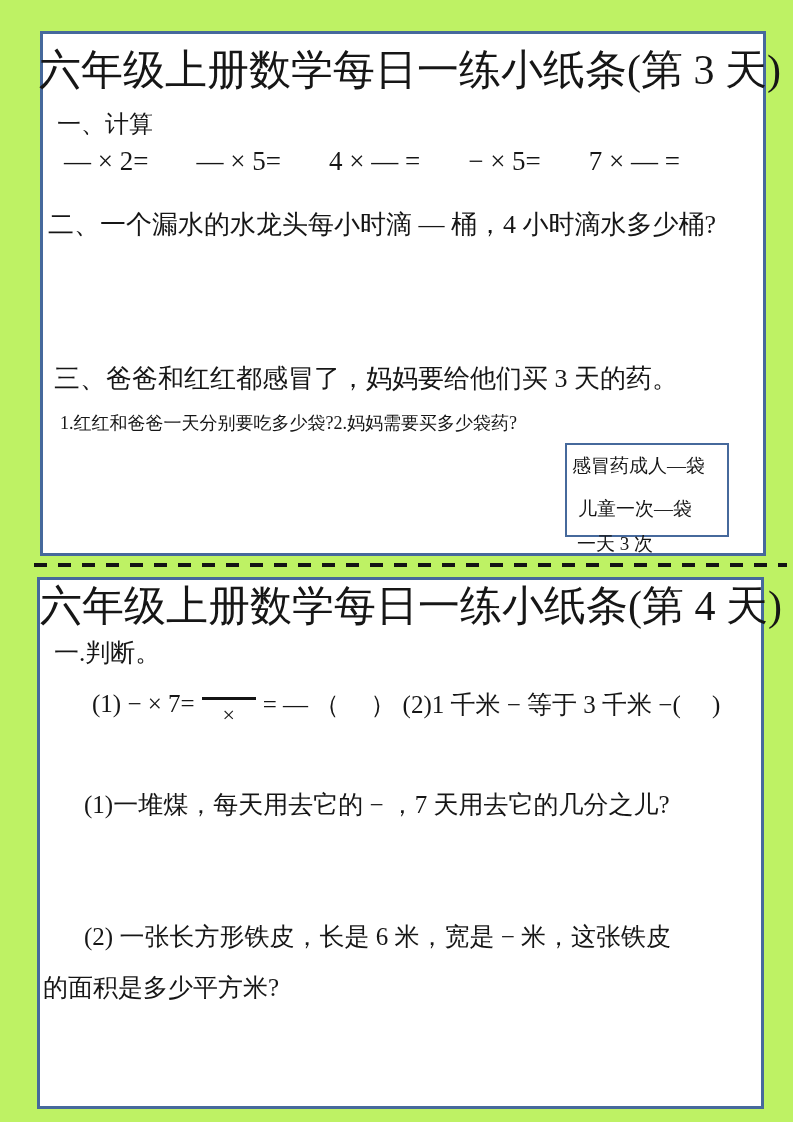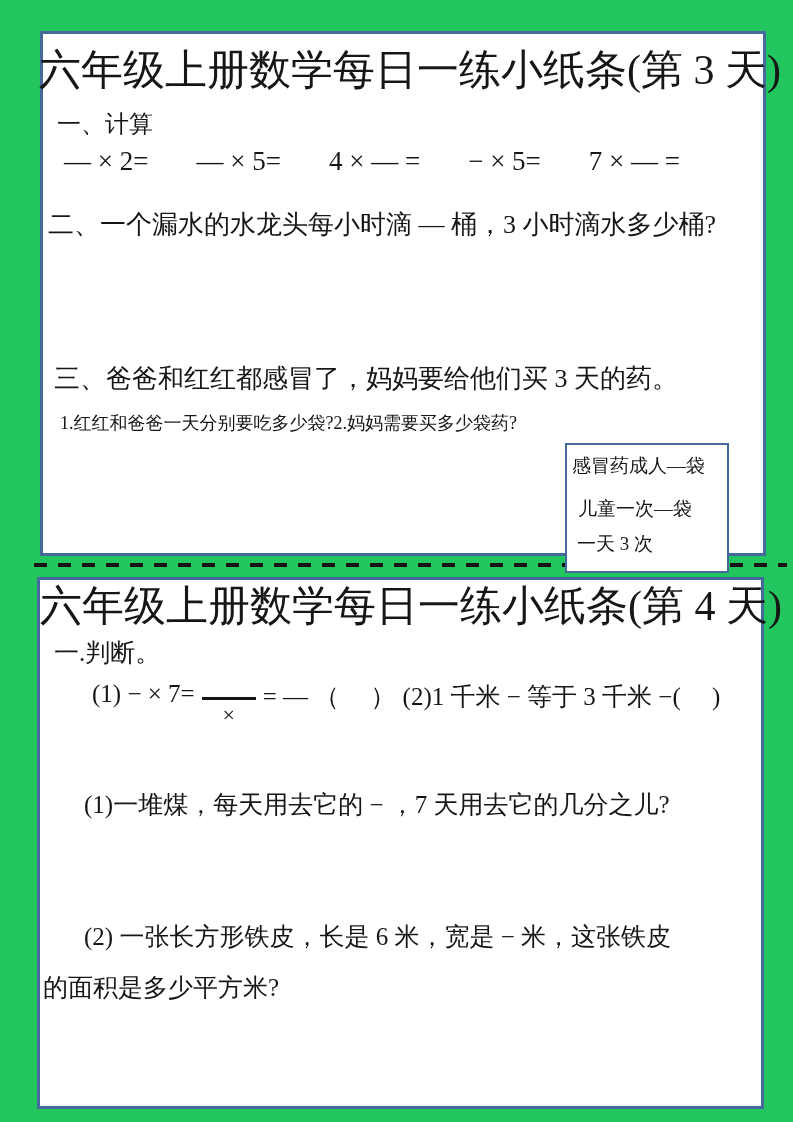--- a/index.html
+++ b/index.html
@@ -6,21 +6,21 @@
     margin: 0;
     padding: 0;
     background: #fcfcfc;
     font-family: "Liberation Serif", "DejaVu Serif", serif;
     color: #161616;
   }
   #page {
     position: relative;
     width: 793px;
     height: 1122px;
-    background: #22c55e;
+    background: #bef264;
     overflow: hidden;
   }
   .sheet {
     position: absolute;
     background: #ffffff;
     border: 3px solid #46699c;
     box-sizing: border-box;
   }
   #sheet-day3 { left: 40px; top: 31px; width: 726px; height: 525px; }
   #sheet-day4 { left: 37px; top: 577px; width: 727px; height: 532px; }
@@ -43,21 +43,21 @@
   #d3-calc-heading { left: 57px;  top: 108px; font-size: 24px; }
   #d3-calc-row     { left: 64px;  top: 146px; font-size: 27px; display: flex; gap: 48px; }
   #d3-p2-line1     { left: 48px;  top: 208px; }
   #d3-p2-line2     { left: 42px;  top: 252px; }
   #d3-p3-line1     { left: 54px;  top: 362px; }
   #d3-p3-line2     { left: 60px;  top: 406px; font-size: 18px; }
 
   #med-box {
     position: absolute;
     left: 565px; top: 443px;
-    width: 164px; height: 130px;
+    width: 164px; height: 94px;
     background: #ffffff;
     border: 2px solid #46699c;
     box-sizing: border-box;
     z-index: 3;
     font-size: 19px;
   }
   #med-box .med-line { position: absolute; white-space: nowrap; }
   #med-line1 { left: 5px;  top: 8px;  }
   #med-line2 { left: 11px; top: 51px; }
   #med-line3 { left: 10px; top: 86px; }
@@ -69,21 +69,21 @@
     background: repeating-linear-gradient(90deg, #141414 0 13px, transparent 13px 24px);
     z-index: 2;
   }
 
   
   #d4-judge-heading { left: 54px; top: 636px; font-size: 25px; }
   #d4-judge-line {
     left: 92px; top: 680px;
     font-size: 25px;
     display: flex;
-    align-items: flex-start;
+    align-items: center;
     gap: 7px;
   }
   .frac {
     display: inline-flex;
     flex-direction: column;
     align-items: center;
     margin-top: 17px;
   }
   .frac-bar {
     display: block;
@@ -113,21 +113,21 @@
   <div class="abs" id="d3-calc-heading">一、计算</div>
 
   <div class="abs" id="d3-calc-row">
     <span>— × 2=</span>
     <span>— × 5=</span>
     <span>4 × — =</span>
     <span>− × 5=</span>
     <span>7 × — =</span>
   </div>
 
-  <div class="abs body-text" id="d3-p2-line1">二、一个漏水的水龙头每小时滴 — 桶，3 小时滴水多少桶?</div>
+  <div class="abs body-text" id="d3-p2-line1">二、一个漏水的水龙头每小时滴 — 桶，4 小时滴水多少桶?</div>
 
   <div class="abs body-text" id="d3-p3-line1">三、爸爸和红红都感冒了，妈妈要给他们买 3 天的药。</div>
   <div class="abs body-text" id="d3-p3-line2">1.红红和爸爸一天分别要吃多少袋?2.妈妈需要买多少袋药?</div>
 
   <div id="med-box">
     <div class="med-line" id="med-line1">感冒药成人—袋</div>
     <div class="med-line" id="med-line2">儿童一次—袋</div>
     <div class="med-line" id="med-line3">一天 3 次</div>
   </div>
 

